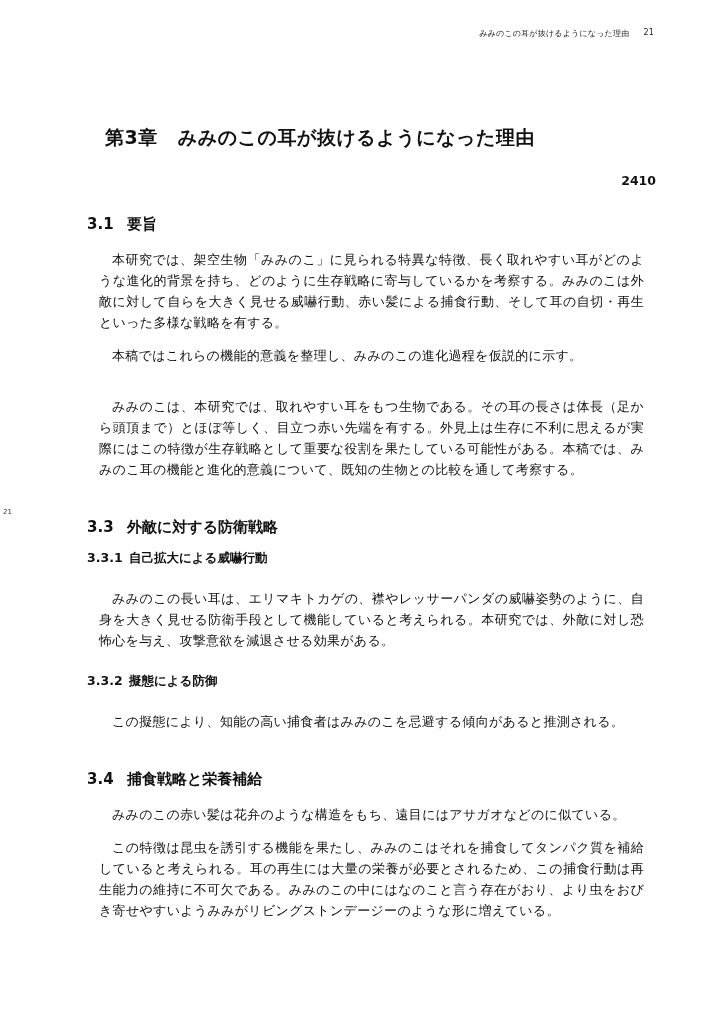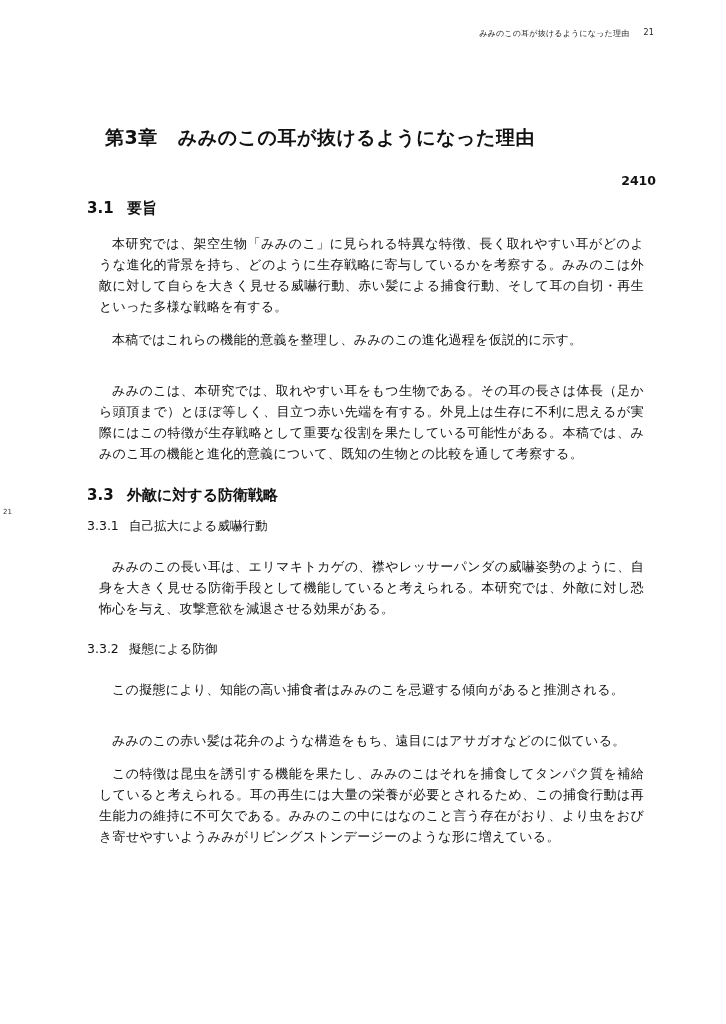--- a/index.html
+++ b/index.html
@@ -53,24 +53,24 @@
       font-weight: bold;
       margin: 13px 0 0 0;
       height: 22px;
     }
     .section-title {
       font-size: 15px;
       font-weight: bold;
       margin: 0;
       line-height: 26px;
     }
-    .section-title .num { display: inline-block; width: 40px; }
+    .section-title .num { display: inline-block; width: 40px; margin-top: 16px; }
     .subsection-title {
       font-size: 12.5px;
-      font-weight: normal;
+      font-weight: bold;
       margin: 0;
       line-height: 24px;
     }
     .subsection-title .num { display: inline-block; width: 42px; }
     .para {
       font-size: 13px;
       line-height: 21px;
       margin: 12px;
       text-indent: 13px;
       text-align: justify;
@@ -128,17 +128,20 @@
     <h3 class="subsection-title">
       <span class="num">3.3.2</span><span>擬態による防御</span>
     </h3>
     <div class="gap-s"></div>
     <p class="para">この擬態により、知能の高い捕食者はみみのこを忌避する傾向があると推測される。</p>
   </section>
 
   <div class="gap-s"></div>
 
   <section>
+    <h2 class="section-title">
+      <span class="num">3.4</span><span>捕食戦略と栄養補給</span>
+    </h2>
     <p class="para">みみのこの赤い髪は花弁のような構造をもち、遠目にはアサガオなどのに似ている。</p>
     <p class="para">この特徴は昆虫を誘引する機能を果たし、みみのこはそれを捕食してタンパク質を補給していると考えられる。耳の再生には大量の栄養が必要とされるため、この捕食行動は再生能力の維持に不可欠である。みみのこの中にはなのこと言う存在がおり、より虫をおびき寄せやすいようみみがリビングストンデージーのような形に増えている。</p>
   </section>
 
 </div>
 
 </body></html>

